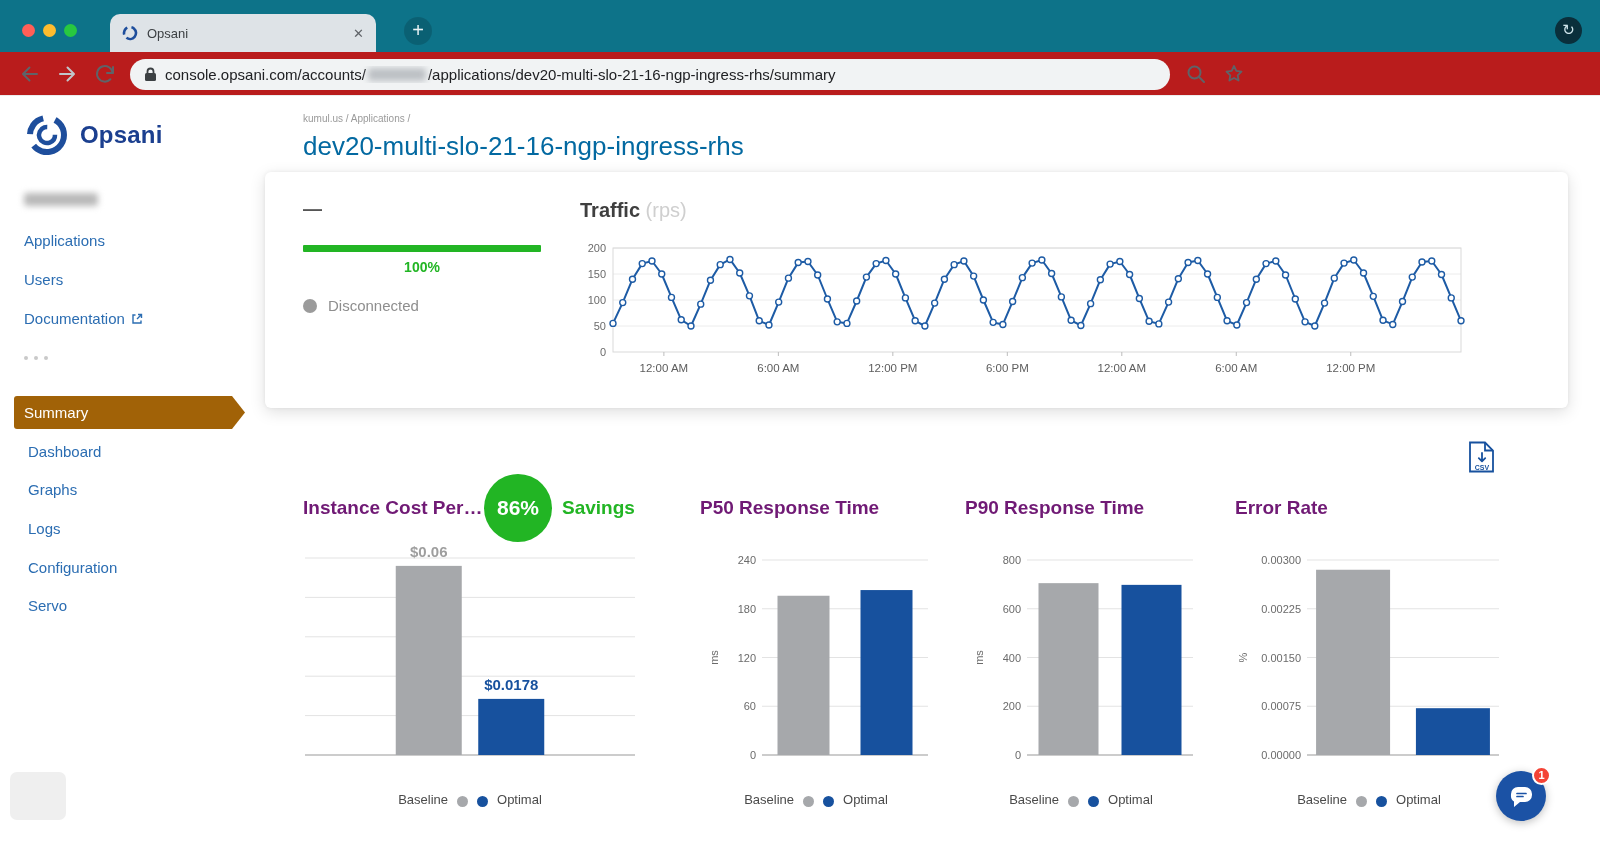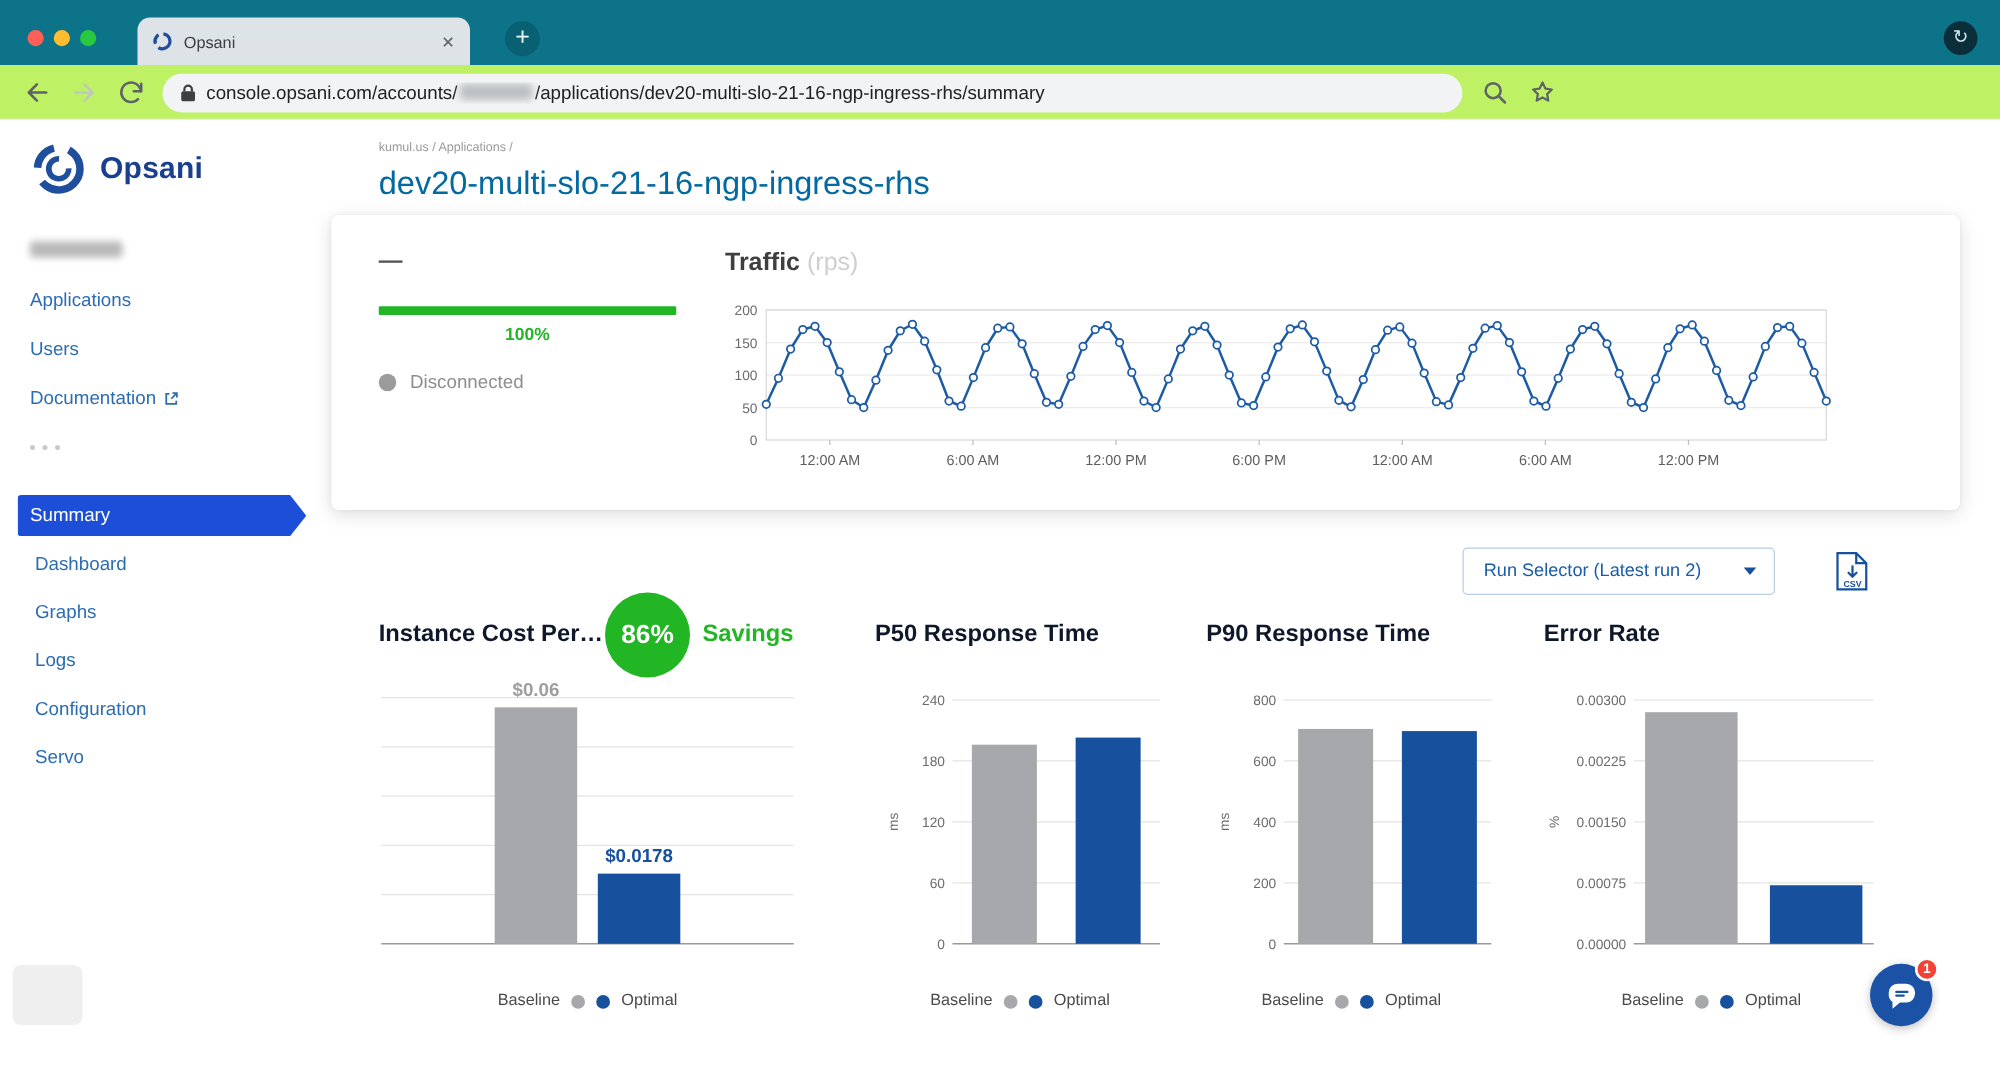--- a/index.html
+++ b/index.html
@@ -10,35 +10,35 @@
 
   
   .chrome-top{position:absolute;left:0;top:0;width:1600px;height:52px;background:#0D7389}
   .tl-dot{position:absolute;top:24px;width:13px;height:13px;border-radius:50%}
   .tab{position:absolute;left:110px;top:14px;width:266px;height:38px;background:#DEE3E7;border-radius:10px 10px 0 0;display:flex;align-items:center;padding:0 12px;gap:9px}
   .tab-title{font-size:13px;color:#3c4043;flex:1}
   .tab-close{color:#5f6368;font-size:13px;cursor:default}
   .new-tab{position:absolute;left:404px;top:17px;width:28px;height:28px;border-radius:50%;background:rgba(0,0,0,.16);color:#eaf3f5;font-size:20px;line-height:26px;text-align:center}
   .chrome-avatar{position:absolute;right:18px;top:17px;width:27px;height:27px;border-radius:50%;background:#0A2F3B;color:#cfe4ea;text-align:center;font-size:15px;line-height:26px}
 
-  .url-row{position:absolute;left:0;top:52px;width:1600px;height:44px;background:#bef264;border-bottom:1px solid #ececec}
+  .url-row{position:absolute;left:0;top:52px;width:1600px;height:44px;background:#b91c1c;border-bottom:1px solid #ececec}
   .nav-ic{position:absolute;top:10px;width:24px;height:24px}
   .url-pill{position:absolute;left:130px;top:7px;width:1040px;height:31px;border-radius:16px;background:#f1f3f4;display:flex;align-items:center;padding:0 14px;gap:8px}
   .url-text{font-size:15px;color:#202124;white-space:nowrap;overflow:hidden}
   .blur-chip{display:inline-block;width:58px;height:13px;background:#bcc0c4;border-radius:3px;filter:blur(3px);vertical-align:-1px;margin:0 2px}
 
   
   .brand{position:absolute;left:24px;top:112px;display:flex;align-items:center;gap:10px}
   .brand-name{font-size:24px;font-weight:bold;color:#1B3F8F;letter-spacing:.2px}
   .blur-name{position:absolute;left:24px;top:193px;width:74px;height:13px;background:#b9b9b9;border-radius:3px;filter:blur(3px)}
   .side-link{position:absolute;left:24px;font-size:15px;color:#2B6DB2;cursor:pointer;display:flex;align-items:center;gap:6px}
   .dots{position:absolute;left:24px;top:356px;display:flex;gap:6px}
   .dots span{width:4px;height:4px;border-radius:50%;background:#c9c9c9}
   .nav-item{position:absolute;left:28px;font-size:15px;color:#2B6DB2;cursor:pointer}
-  .nav-active{position:absolute;left:14px;top:396px;width:231px;height:33px;background:#1d4ed8;color:#fff;font-size:15px;line-height:33px;padding-left:10px;border-radius:3px;clip-path:polygon(0 0,calc(100% - 13px) 0,100% 50%,calc(100% - 13px) 100%,0 100%)}
+  .nav-active{position:absolute;left:14px;top:396px;width:231px;height:33px;background:#a16207;color:#fff;font-size:15px;line-height:33px;padding-left:10px;border-radius:3px;clip-path:polygon(0 0,calc(100% - 13px) 0,100% 50%,calc(100% - 13px) 100%,0 100%)}
 
   
   .breadcrumb{position:absolute;left:303px;top:113px;font-size:10px;color:#9a9a9a}
   .page-title{position:absolute;left:303px;top:131px;font-size:26px;font-weight:500;color:#0369a1}
 
   
   .card{position:absolute;left:265px;top:172px;width:1303px;height:236px;background:#fff;border-radius:6px;box-shadow:0 4px 16px rgba(0,0,0,.13),0 0 4px rgba(0,0,0,.06)}
   .collapse-minus{position:absolute;left:303px;top:198px;font-size:19px;color:#555;font-weight:bold}
   .progress-bar{position:absolute;left:303px;top:245px;width:238px;height:7px;background:#22B524;border-radius:1px}
   .progress-label{position:absolute;left:303px;top:259px;width:238px;text-align:center;font-size:14px;font-weight:bold;color:#22B524}
@@ -48,21 +48,21 @@
   .traffic-title{position:absolute;left:580px;top:199px;font-size:20px;font-weight:600;color:#3f3f3f}
   .traffic-unit{color:#cfcfcf;font-weight:400}
 
   
   .results-heading{position:absolute;left:303px;top:440px;font-size:26px;font-weight:600;color:#2e2e2e}
   .run-selector{position:absolute;left:1170px;top:438px;width:250px;height:38px;border:1px solid #b9cde3;border-radius:4px;background:#fff;display:flex;align-items:center;padding:0 14px 0 16px;cursor:pointer}
   .run-selector-label{flex:1;font-size:14.5px;color:#1A5DA8}
   .caret{width:0;height:0;border-left:5px solid transparent;border-right:5px solid transparent;border-top:6px solid #17519E}
   .csv-btn{position:absolute;left:1468px;top:441px;width:28px;height:32px;cursor:pointer}
 
-  .chart-title{position:absolute;font-size:19px;font-weight:600;color:#0f172a;white-space:nowrap}
+  .chart-title{position:absolute;font-size:19px;font-weight:600;color:#701a75;white-space:nowrap}
   .savings-badge{position:absolute;left:484px;top:474px;width:68px;height:68px;border-radius:50%;background:#22B524;color:#fff;font-size:21px;font-weight:bold;display:flex;align-items:center;justify-content:center}
   .savings-label{position:absolute;left:562px;top:497px;font-size:19px;font-weight:600;color:#22B524}
 
   .legend{position:absolute;top:792px;display:flex;align-items:flex-end;justify-content:center;gap:9px;font-size:13px;color:#4a4a4a}
   .lg-dot{width:11px;height:11px;border-radius:50%}
   .lg-gray{background:#A6A8AB}
   .lg-blue{background:#17519E}
 
   svg text{font-family:"Liberation Sans",sans-serif}
   .tick{font-size:11px;fill:#6b6b6b}
@@ -290,24 +290,20 @@
       <text x="430.32" y="136" text-anchor="middle" class="xtick">6:00 PM</text>
       <line x1="544.8" x2="544.8" y1="116" y2="120" stroke="#bdbdbd"></line>
       <text x="544.8" y="136" text-anchor="middle" class="xtick">12:00 AM</text>
       <line x1="659.28" x2="659.28" y1="116" y2="120" stroke="#bdbdbd"></line>
       <text x="659.28" y="136" text-anchor="middle" class="xtick">6:00 AM</text>
       <line x1="773.76" x2="773.76" y1="116" y2="120" stroke="#bdbdbd"></line>
       <text x="773.76" y="136" text-anchor="middle" class="xtick">12:00 PM</text>
     </svg>
 
 
-  <div class="run-selector">
-    <span class="run-selector-label">Run Selector (Latest run 2)</span>
-    <span class="caret"></span>
-  </div>
 
   <svg class="csv-btn" viewBox="0 0 28 32">
     <path d="M2 1.5h15l8 8v21h-23z" fill="none" stroke="#17519E" stroke-width="1.8"></path>
     <path d="M17 1.5v8h8" fill="none" stroke="#17519E" stroke-width="1.8"></path>
     <path d="M14 12v8M10.8 17.2 14 20.4l3.2-3.2" fill="none" stroke="#17519E" stroke-width="1.8" stroke-linecap="round" stroke-linejoin="round"></path>
     <text x="14" y="28.5" text-anchor="middle" font-size="7" font-weight="bold" fill="#17519E">CSV</text>
   </svg>
 
   <div class="chart-title" style="left:303px;top:497px;max-width:184px;overflow:hidden;text-overflow:ellipsis">Instance Cost Per…</div>
   <div class="savings-badge">86%</div>

